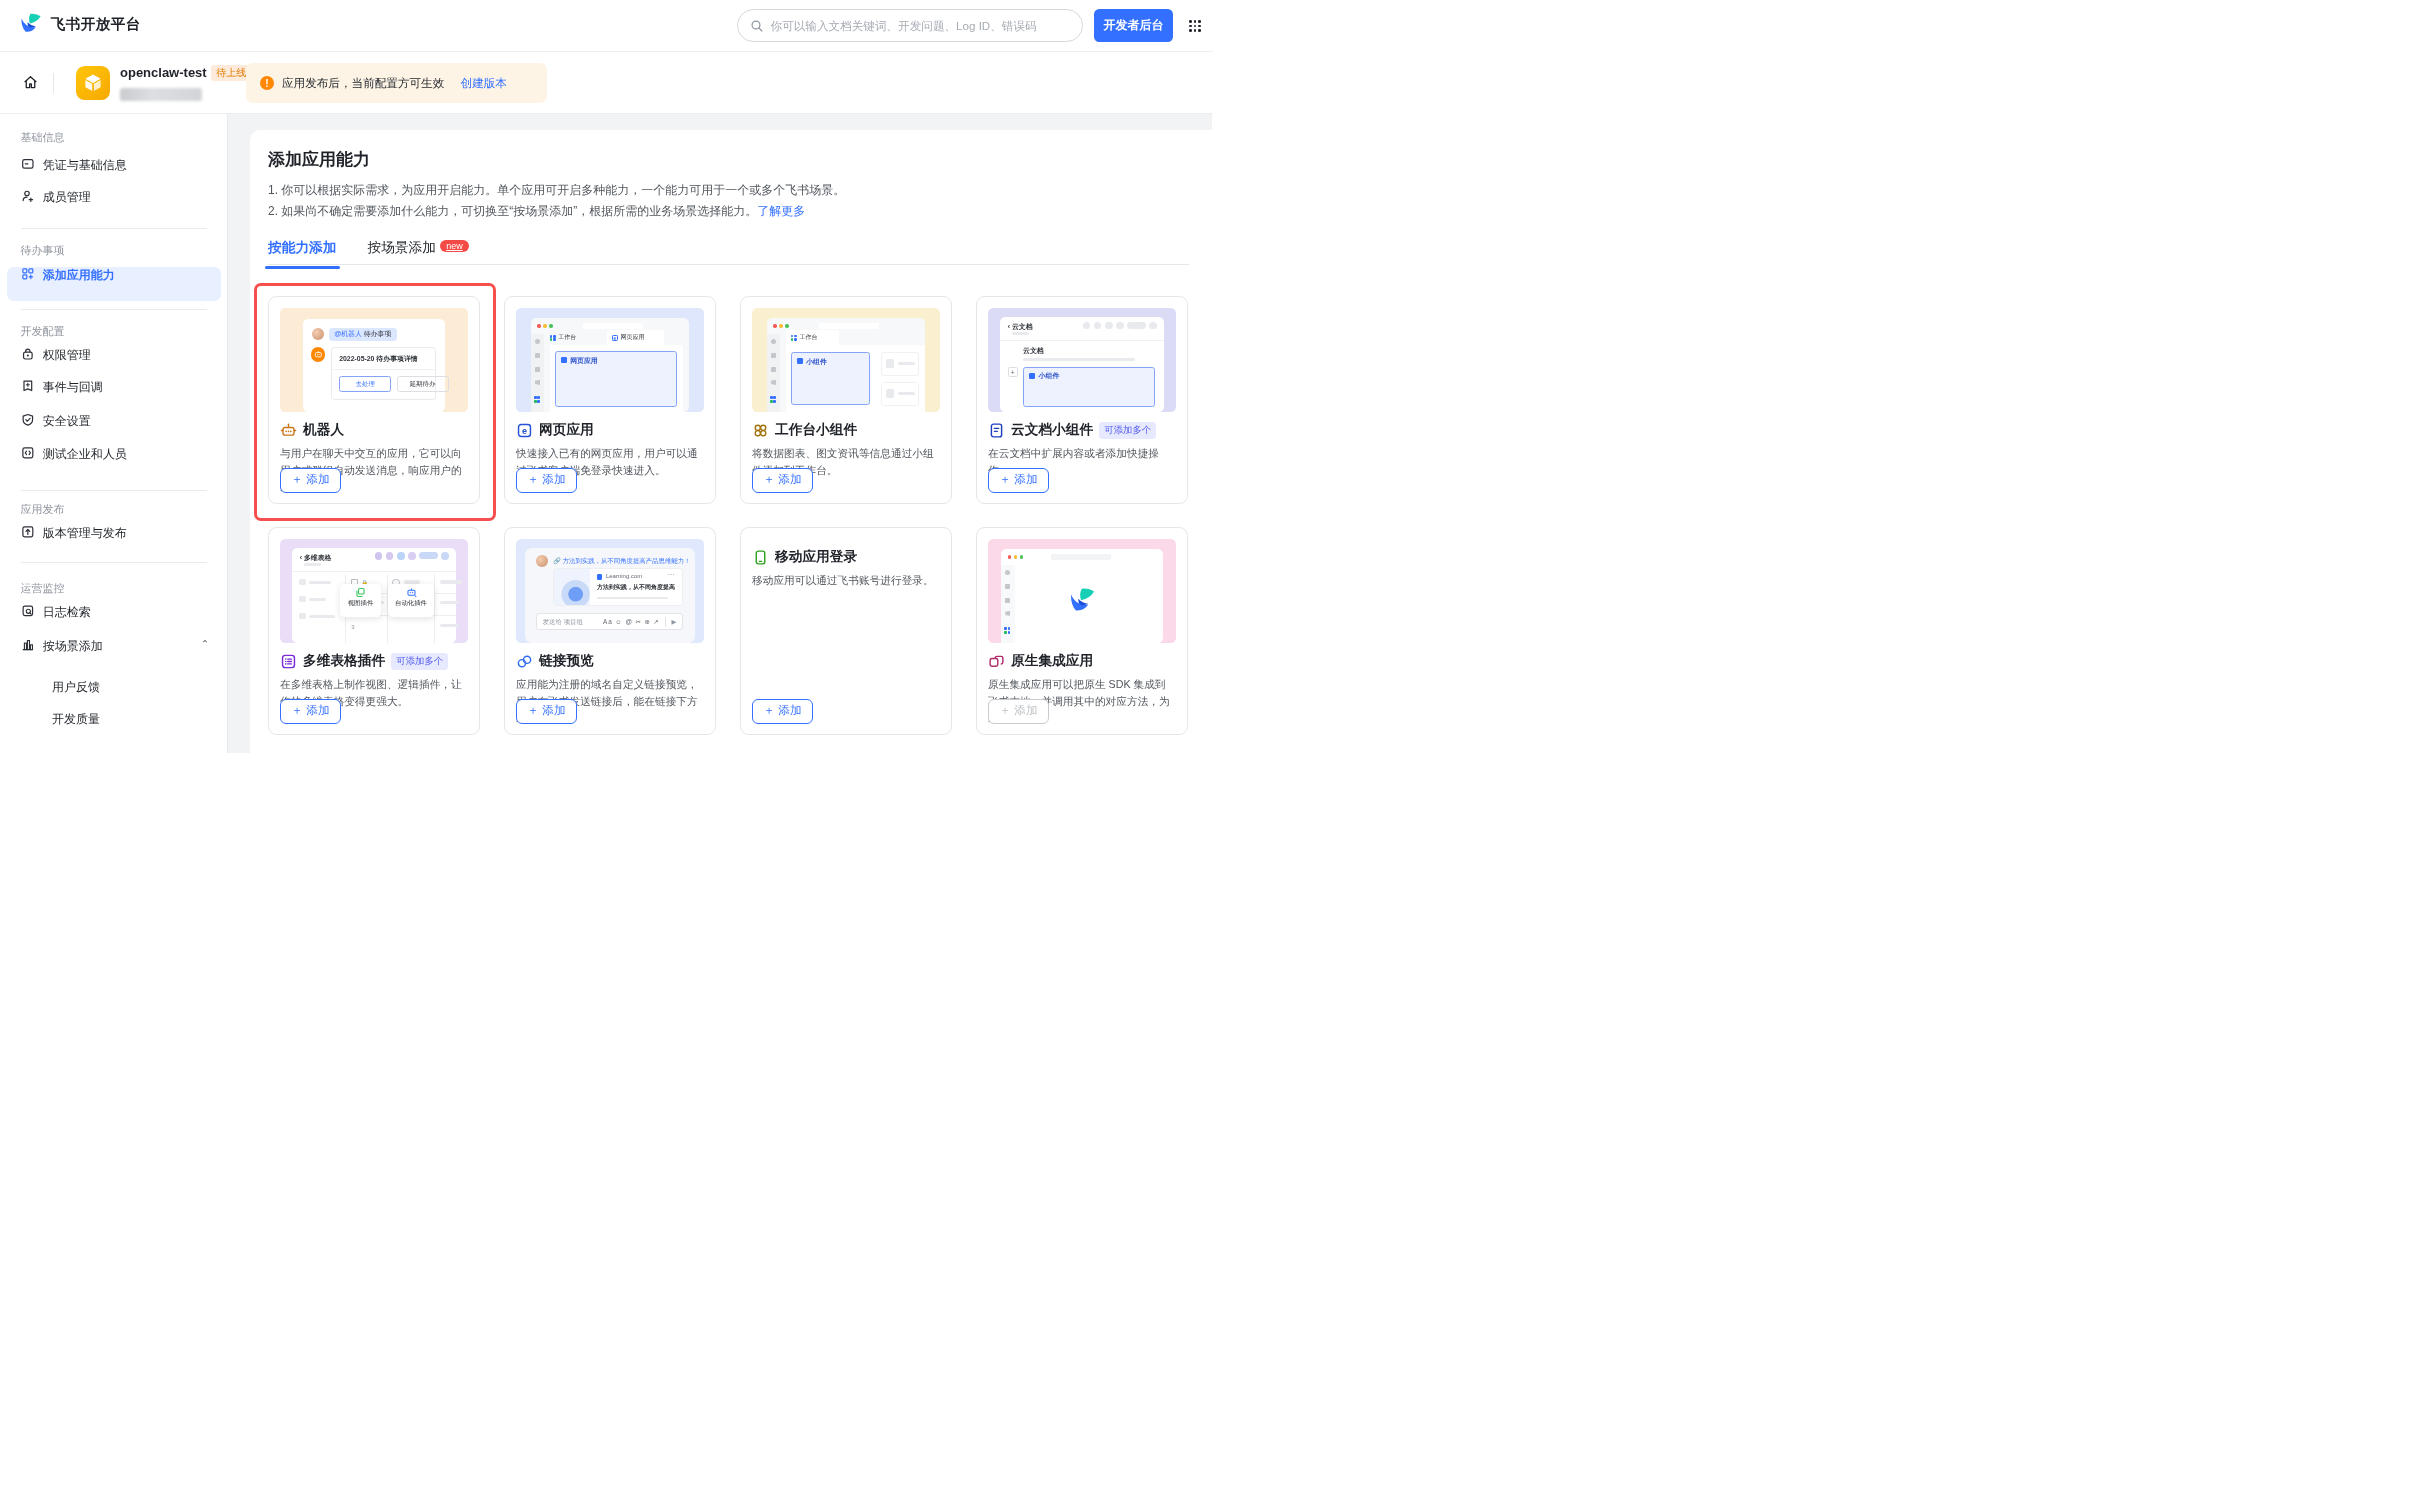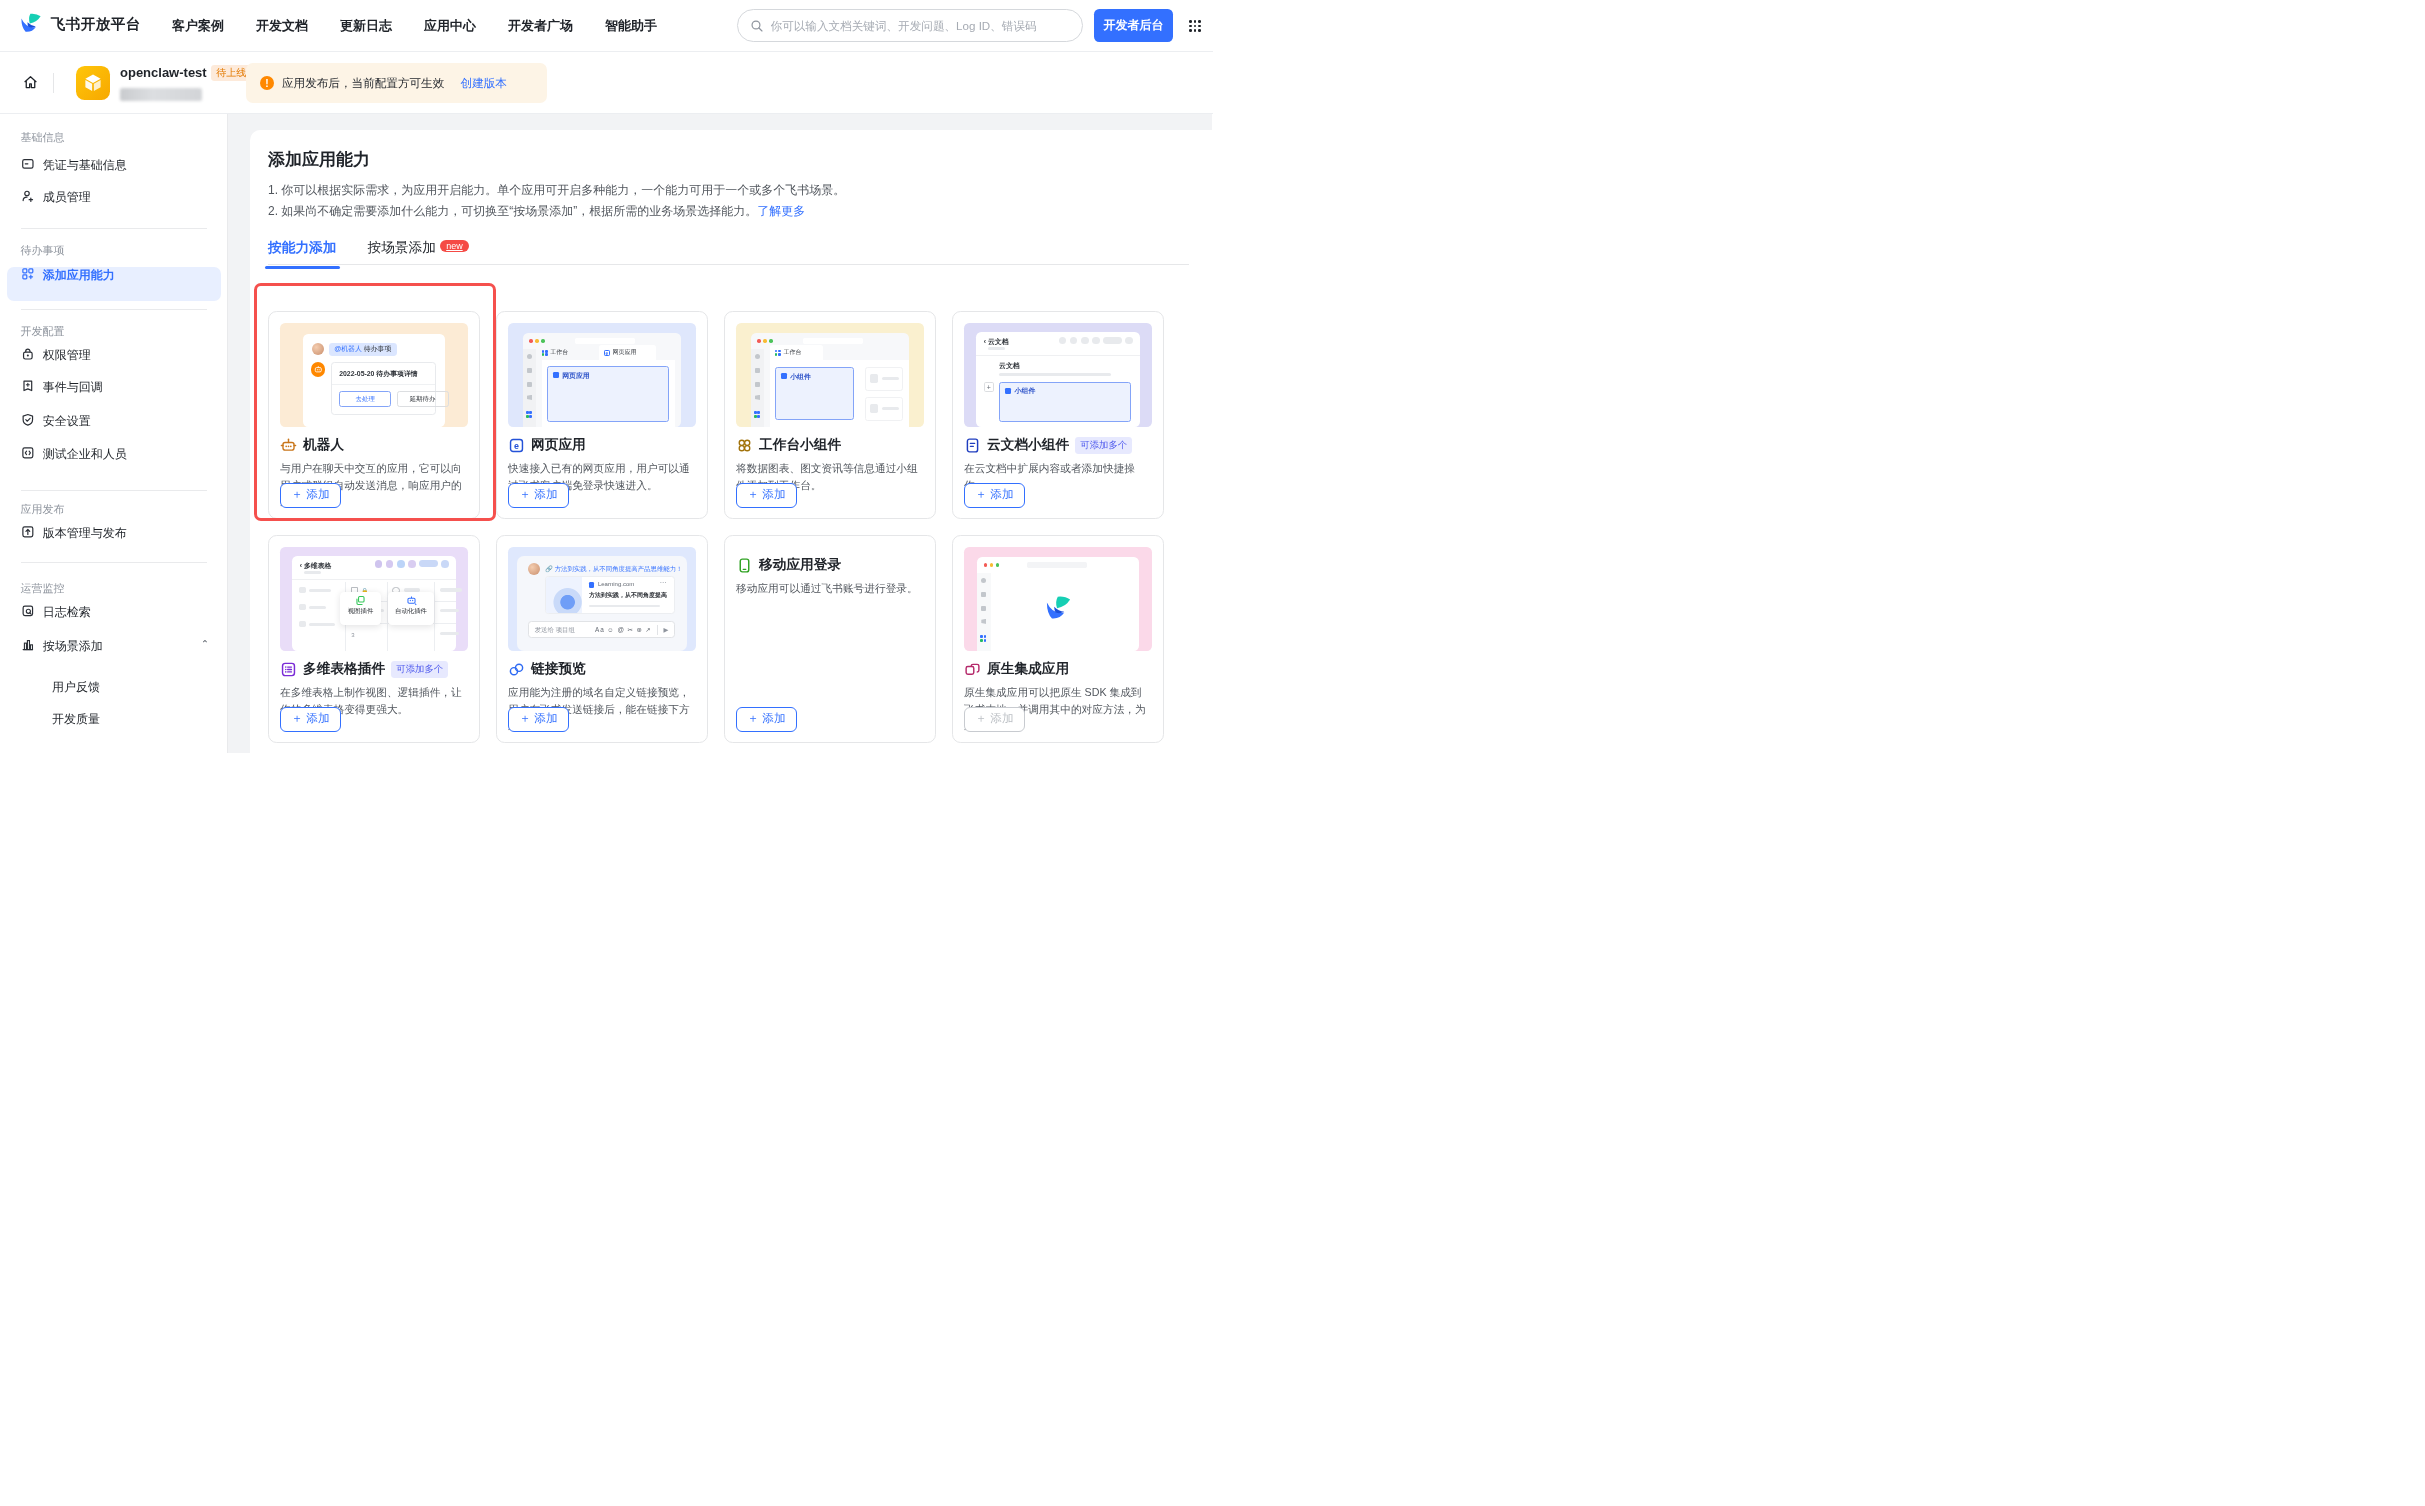--- a/index.html
+++ b/index.html
@@ -49,21 +49,21 @@
   .desc { position:absolute; left:18px; font-size:12px; color:#51565d; }
   .learn-more { color:#3370ff; cursor:pointer; }
   .tabs { position:absolute; left:18px; top:109px; display:flex; gap:31px; align-items:flex-start; }
   .tab { font-size:13.7px; color:#1f2329; cursor:pointer; position:relative; padding-bottom:12px; }
   .tab.active { color:#3370ff; font-weight:600; }
   .tab.active::after { content:""; position:absolute; left:-3.4px; right:-3.4px; bottom:0; height:2.6px; border-radius:1.7px; background:#3370ff; }
   .new-badge { display:inline-block; margin-left:4.3px; background:#f54a45; color:#fff; font-size:9px; padding:0.9px 6px 1.7px; border-radius:7.7px; vertical-align:3.4px;text-decoration:underline; }
   .tab-hairline { position:absolute; left:18px; top:134px; width:921px; height:0.9px; background:#e6e7e9; }
 
   
-  .grid { position:absolute; left:18px; top:181px; display:grid; grid-template-columns:repeat(4,212px); grid-auto-rows:208px; column-gap:24px; row-gap:23px;gap:16px; }
+  .grid { position:absolute; left:18px; top:166px; display:grid; grid-template-columns:repeat(4,212px); grid-auto-rows:208px; column-gap:24px; row-gap:23px; }
   .card { position:relative; background:#fff; border:0.9px solid #e5e6e8; border-radius:8.6px; padding:11px; }
   .thumb { position:relative; height:104px; border-radius:5.2px; overflow:hidden; }
   .ctitle { display:flex; align-items:center; gap:6px; margin-top:9.4px; }
   .ctitle .tname { font-size:13.7px; font-weight:bold; }
   .multi-badge { background:#e7e9fe; color:#4f5aed; font-size:9.4px; padding:1.7px 5.2px; border-radius:3.4px; }
   .cdesc { margin-top:6px; font-size:10.7px; line-height:16.3px; color:#51565d; }
   .addbtn { position:absolute; left:11px; bottom:10.3px; display:flex; align-items:center; gap:3.4px; border:0.9px solid #3370ff; color:#3370ff; background:#fff; font-size:11.6px; padding:3.4px 10.3px 4.3px; border-radius:6px; cursor:pointer; font-family:inherit; }
   .addbtn.disabled { border-color:#c8cbd0; color:#bbbfc4; cursor:default; }
   .red-annot { position:absolute; left:254px; top:283px; width:242px; height:238px; border:3.4px solid #f5504d; border-radius:6.9px; z-index:40; pointer-events:none; }
 
@@ -88,28 +88,20 @@
 <body>
 
 <div class="topnav">
   <div class="logo-wrap">
     <svg width="24" height="24" viewBox="0 0 40 40">
       <path d="M19 3 Q29 2 36 7 Q30 17 18 19 Q15 10 19 3 Z" fill="#16cfb4"></path>
       <path d="M4 11 Q12 28 28 25 Q22 34 11 33 Q4 26 4 11 Z" fill="#3370ff"></path>
       <path d="M14 17 Q20 23 28 24 Q22 27 16 25 Q14 21 14 17 Z" fill="#1b4fd8"></path>
     </svg>
     <span class="logo-text">飞书开放平台</span>
-  </div>
-  <div class="nav-items">
-    <span class="nav-item">客户案例</span>
-    <span class="nav-item">开发文档</span>
-    <span class="nav-item">更新日志</span>
-    <span class="nav-item">应用中心</span>
-    <span class="nav-item">开发者广场</span>
-    <span class="nav-item">智能助手</span>
   </div>
   <div class="searchbox">
     <svg width="13.7" height="13.7" viewBox="0 0 16 16">
       <circle cx="7" cy="7" r="4.6" fill="none" stroke="#8f959e" stroke-width="1.4"></circle>
       <line x1="10.5" y1="10.5" x2="14" y2="14" stroke="#8f959e" stroke-width="1.4" stroke-linecap="round"></line>
     </svg>
     <input placeholder="你可以输入文档关键词、开发问题、Log ID、错误码" style="">
   </div>
   <button class="backend-btn">开发者后台</button>
   <div class="apps-grid">

